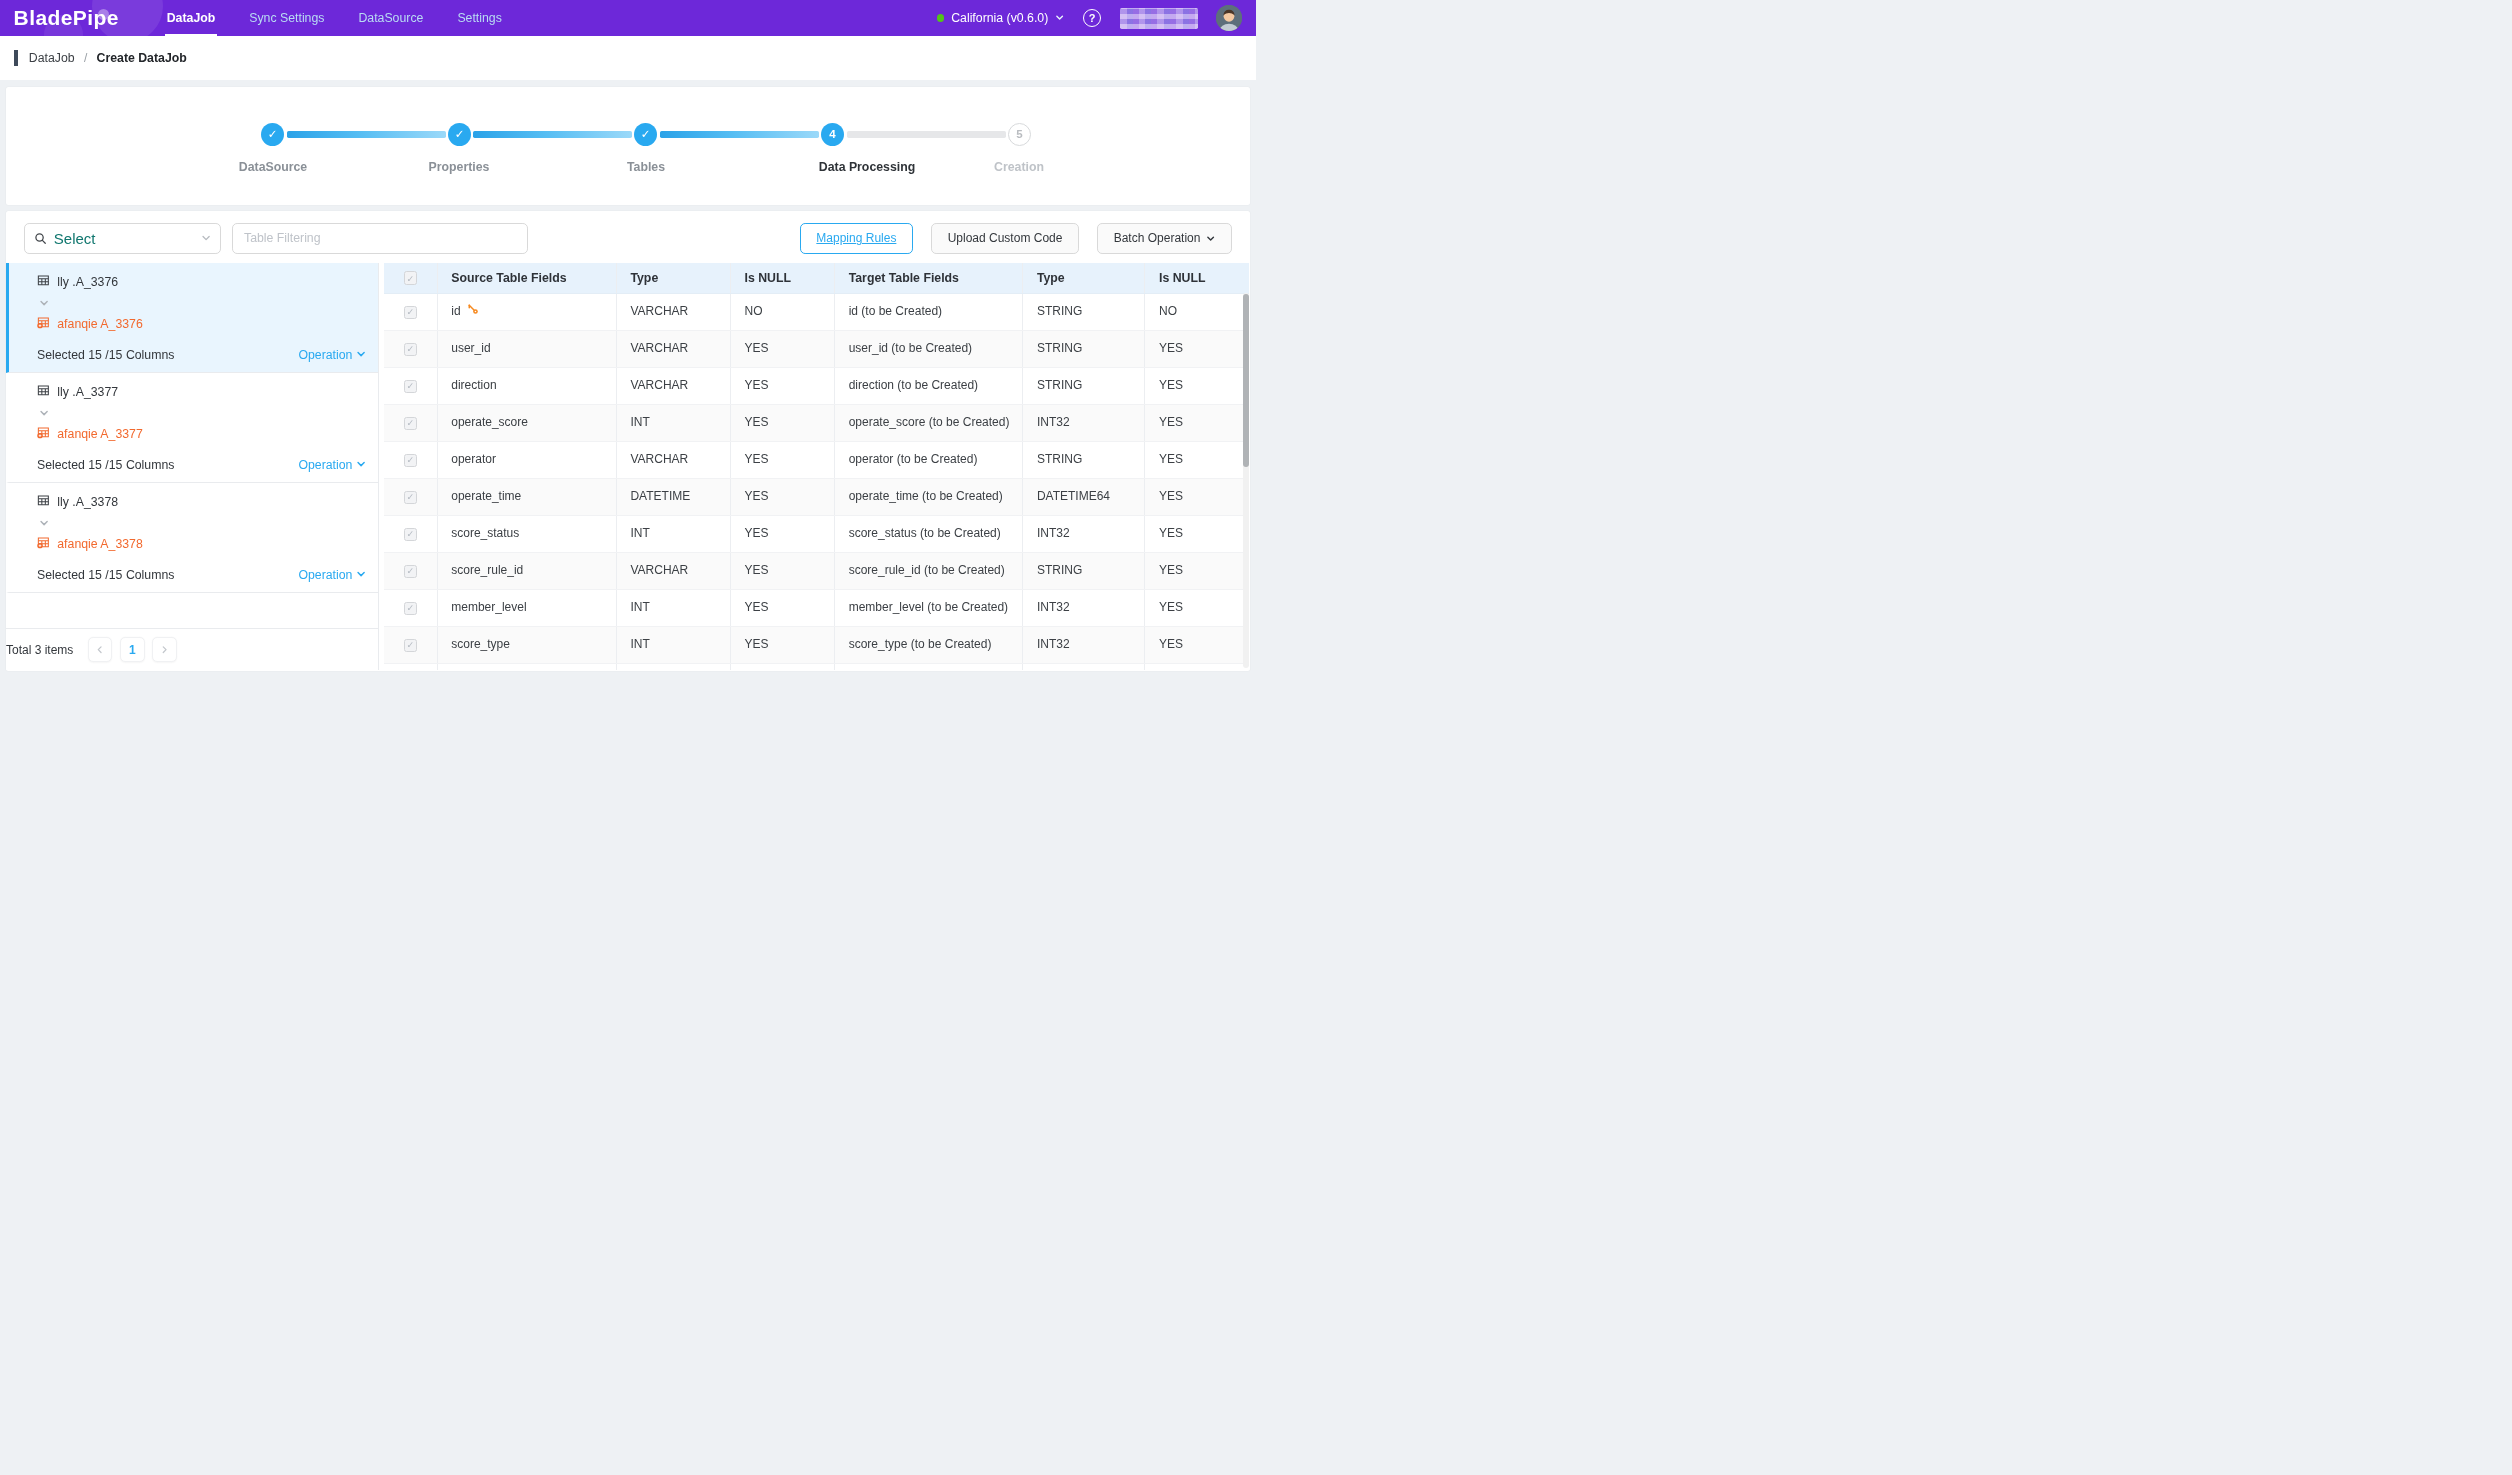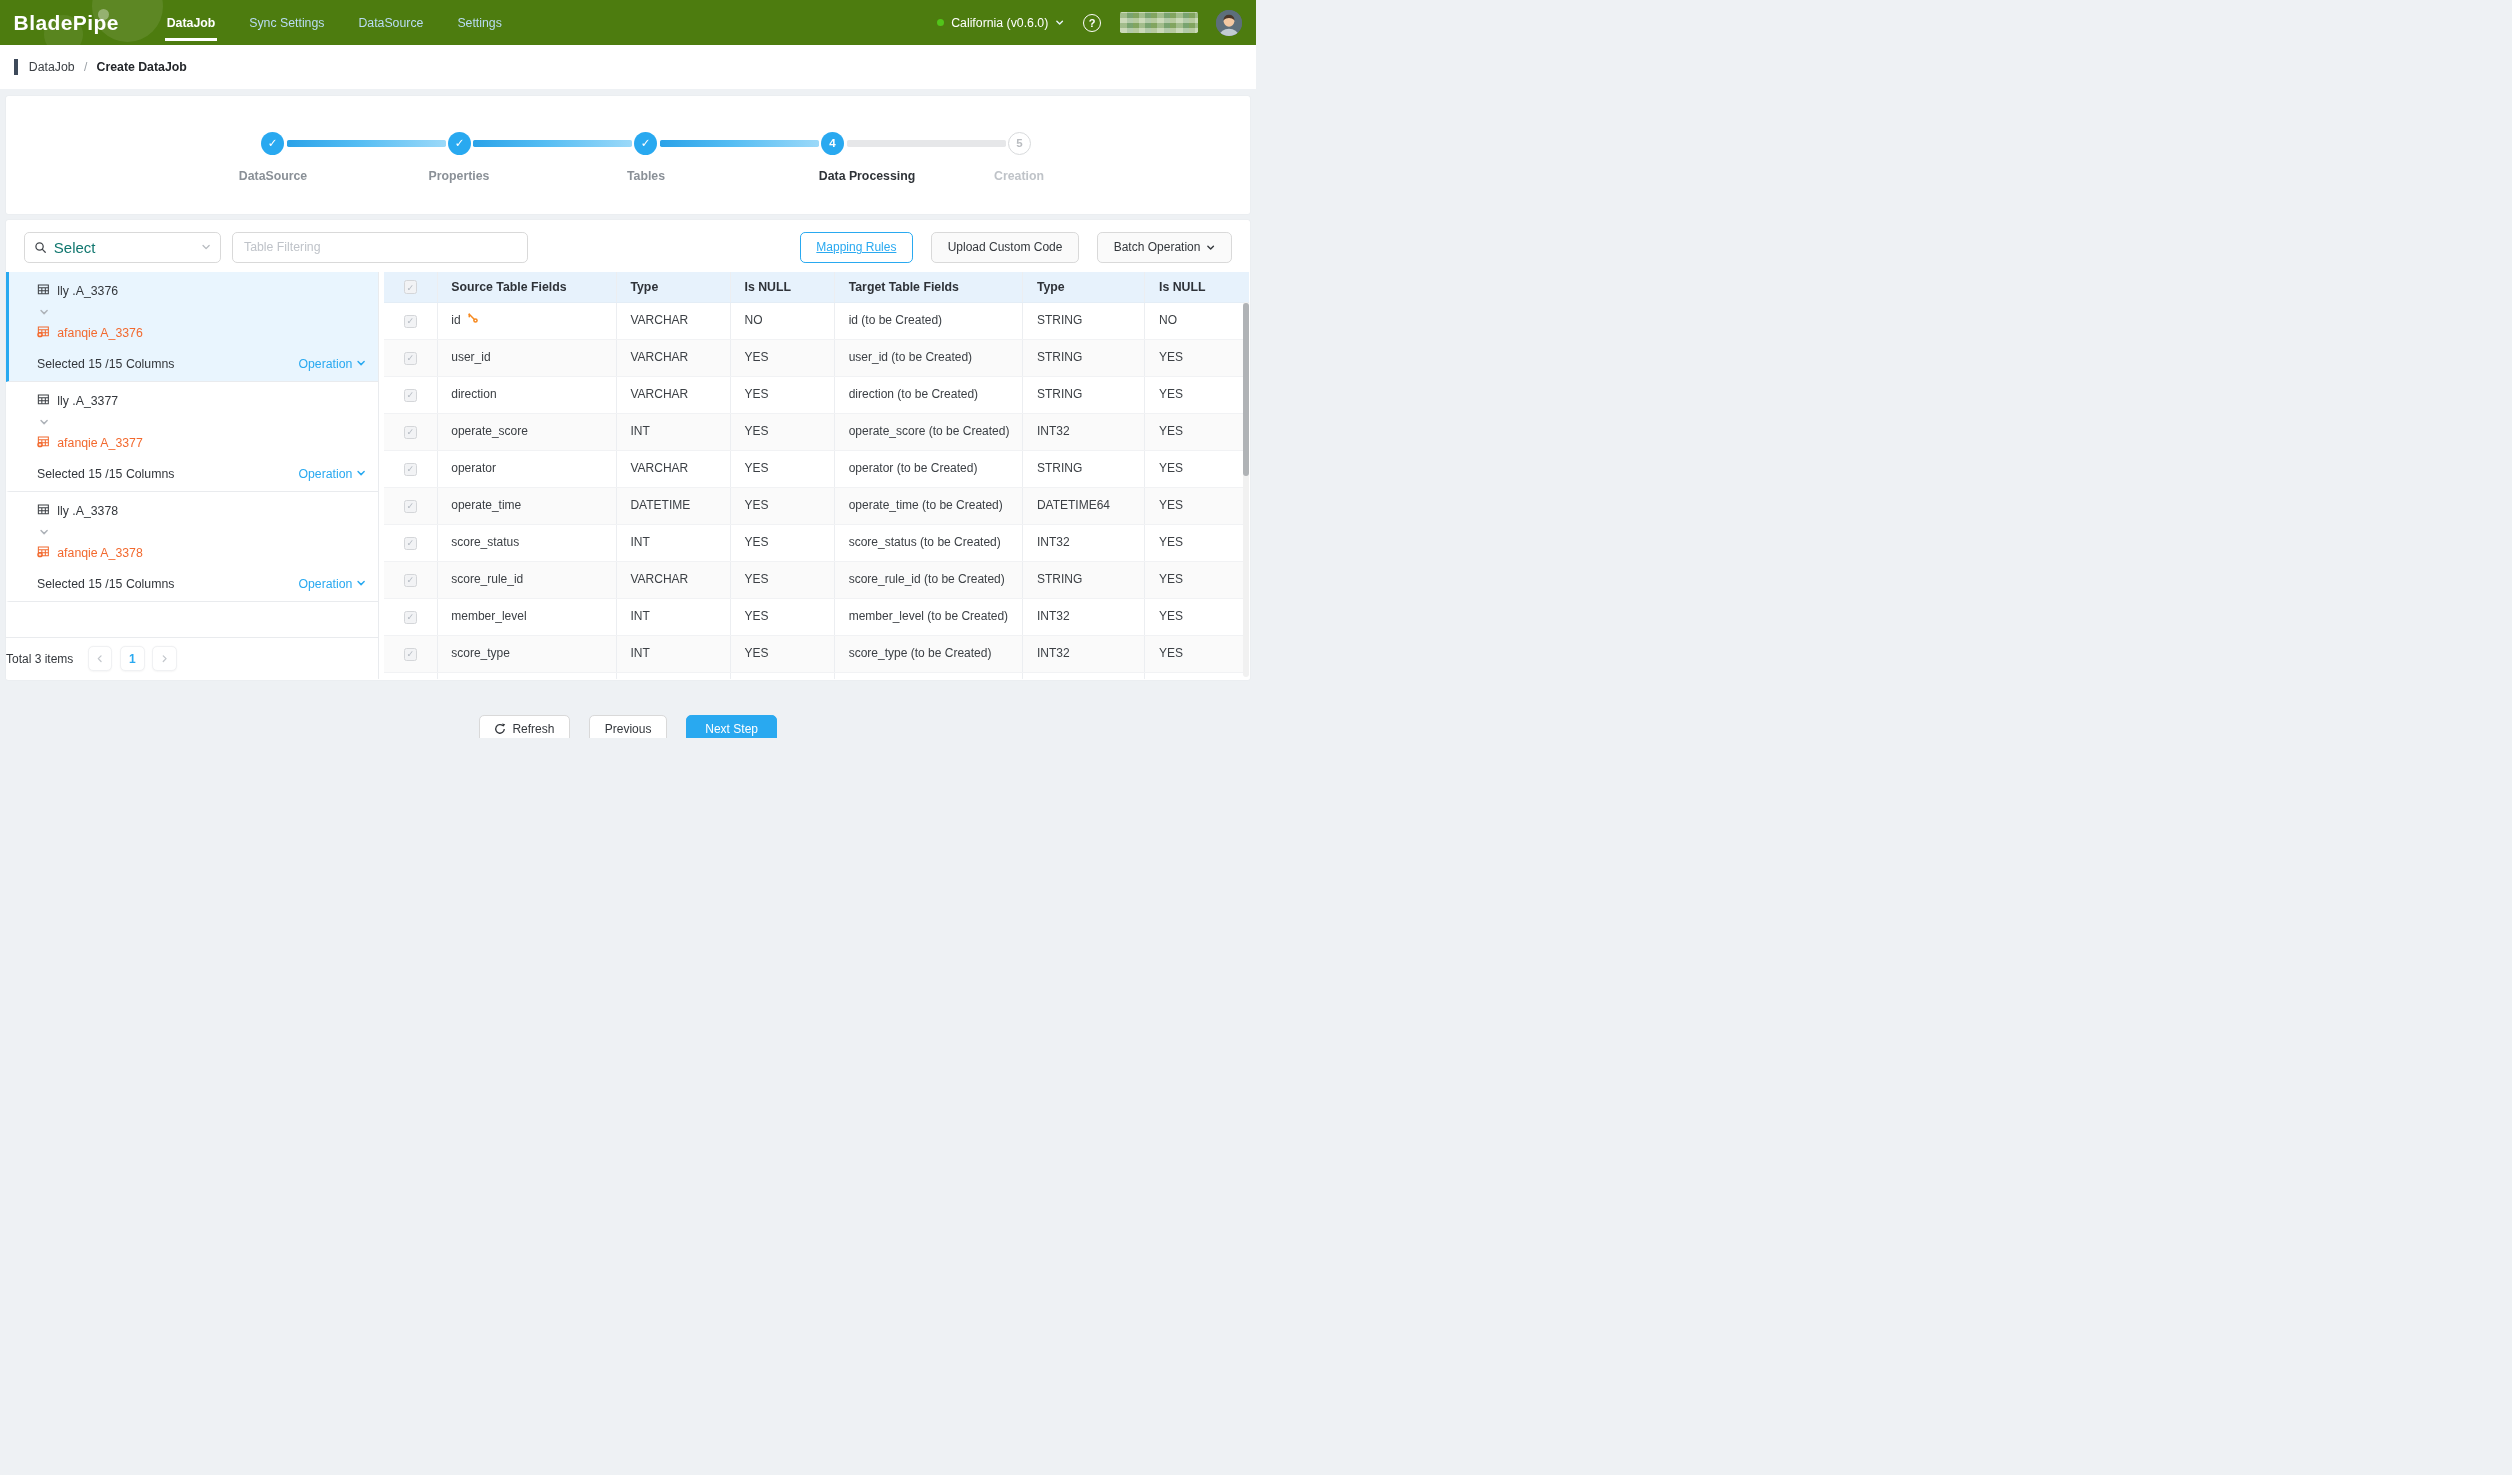--- a/index.html
+++ b/index.html
@@ -1,21 +1,21 @@
 <!DOCTYPE html>
 <html style="font-size:13.6px"><head>
 <meta charset="utf-8">
 <style>
   * { margin:0; padding:0; box-sizing:border-box; }
   html,body { width:1256px; height:738px; overflow:hidden; }
   body { font-family:"Liberation Sans","DejaVu Sans",sans-serif; background:#eef1f4; color:#3c4045; }
   .page { position:relative; width:1256px; height:738px; }
 
   
-  .navbar { position:relative; height:45px; background:#4d7c0f; display:flex; align-items:center; padding:0 13.6px; overflow:hidden;text-align:center; }
+  .navbar { position:relative; height:36px; background:#6d28d9; display:flex; align-items:center; padding:0 13.6px; overflow:hidden;text-align:center; }
   .nav-deco { position:absolute; border-radius:50%; background:rgba(255,255,255,.09); pointer-events:none; }
   .d1 { width:71px; height:71px; left:92px; top:-29px; }
   .d2 { width:39px; height:39px; left:44px; top:15.3px; background:rgba(255,255,255,.07); }
   .d3 { width:11px; height:11px; left:98px; top:8.5px; background:rgba(255,255,255,.35); }
   .logo { font-size:21px; font-weight:700; color:#fff; letter-spacing:0.4px; margin-right:48px; position:relative; }
   .nav-tabs { display:flex; height:36px; align-items:stretch; }
   .nav-tab { position:relative; display:flex; align-items:center; margin-right:34px; font-size:12.3px; color:#b9dcf3; cursor:pointer; }
   .nav-tab.active { color:#fff; font-weight:700; }
   .nav-tab.active::after { content:''; position:absolute; left:-1.7px; right:-1.7px; bottom:0; height:2.5px; background:#fff; }
   .nav-right { margin-left:auto; display:flex; align-items:center; gap:18.7px; }
@@ -471,26 +471,15 @@
               </tr>
             </tbody>
         </table>
         <div class="vscroll">
             <div class="vthumb"></div>
           </div>
       </div>
     </div>
   </section>
 
-  <footer class="footer">
-    <button class="fbtn">
-      <svg width="12" height="12" viewBox="0 0 16 16">
-          <path d="M13.7 8a5.7 5.7 0 1 1-1.8-4.2" stroke="#33373c" stroke-width="1.7" fill="none"></path>
-          <path d="M10.8 0.6 14.9 1.7 12.5 5.1z" fill="#33373c"></path>
-        </svg>
-      <span>Refresh</span>
-    </button>
-    <button class="fbtn">Previous</button>
-    <button class="fbtn primary">Next Step</button>
-  </footer>
 
 </div>
 
 
 </body></html>

